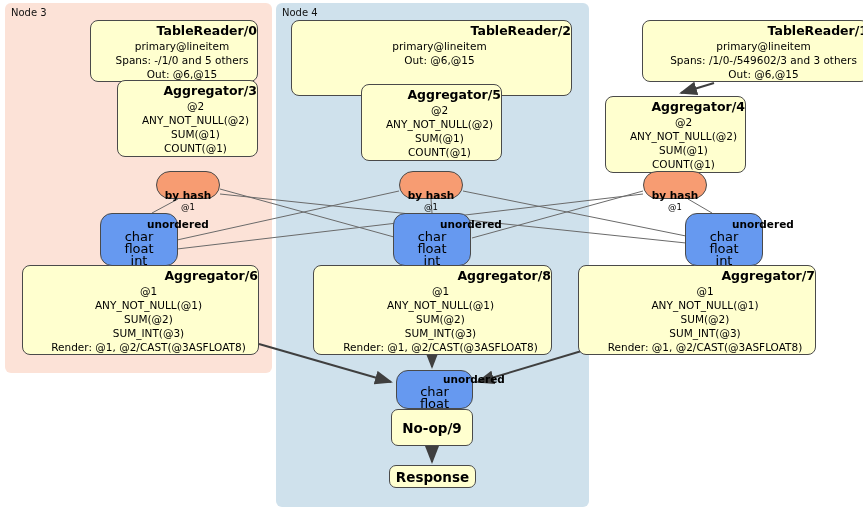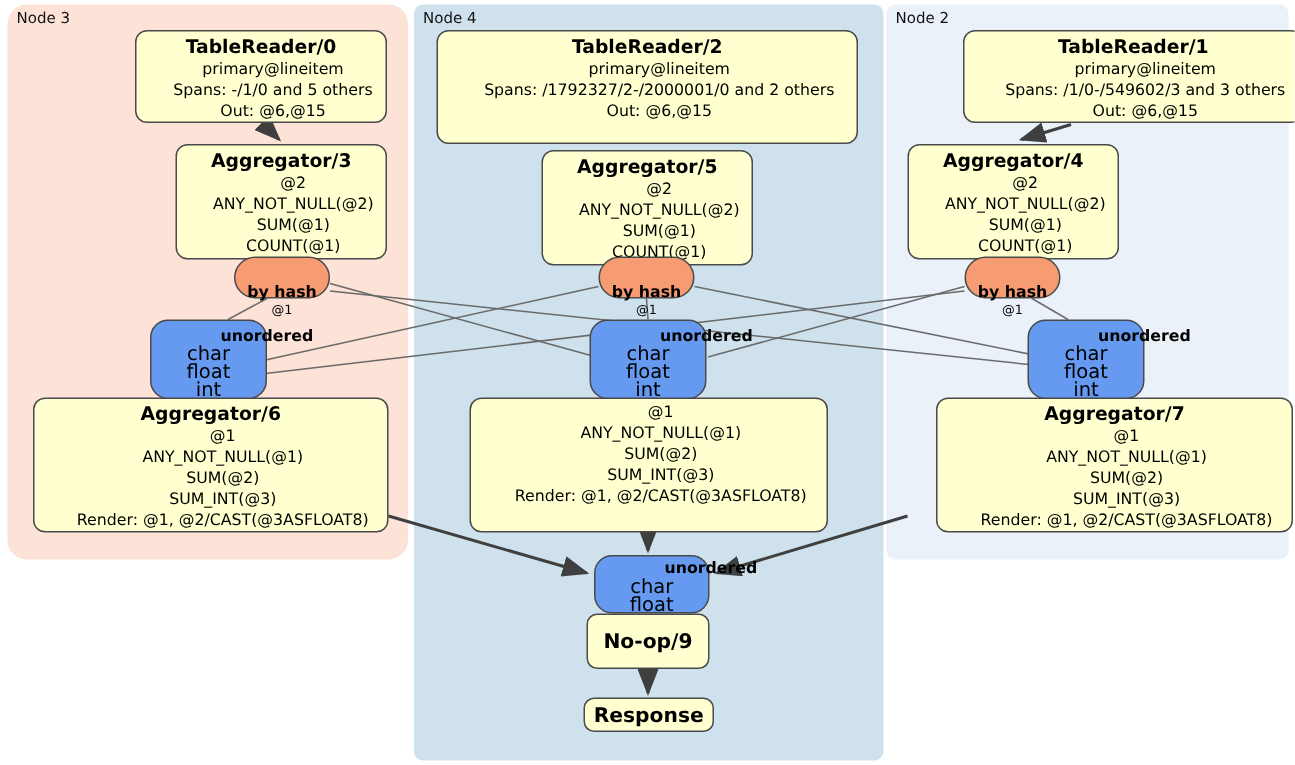--- a/index.html
+++ b/index.html
@@ -2,50 +2,47 @@
 <html><head>
 <meta charset="utf-8">
 <style>
   html,body{margin:0;padding:0;background:#ffffff;}
   #canvas{
     position:relative;width:863px;height:510px;overflow:hidden;
     font-family:"DejaVu Sans","Liberation Sans",sans-serif;color:#000;
   }
   .region{position:absolute;border-radius:6px;}
   .region-label{position:absolute;left:6px;top:4px;font-size:10px;color:#111;}
-  #region-n3{left:5px;top:3px;width:267px;height:370px;background:#fce2d7;border-radius:13px;}
+  #region-n3{left:5px;top:3px;width:267px;height:370px;background:#fce2d7;}
   #region-n1{left:276px;top:3px;width:313px;height:504px;background:#cfe1ec;}
   #region-n2{left:591px;top:3px;width:268px;height:370px;background:#eaf1f9;}
   #edges{position:absolute;left:0;top:0;z-index:2;}
   .box{position:absolute;z-index:3;box-sizing:border-box;text-align:center;}
   .ybox{background:#ffffcf;border:1px solid #4a4a4a;border-radius:8px;padding-top:2px;}
-  .btitle{font-weight:bold;font-size:12.5px;line-height:16px;white-space:nowrap;}
+  .btitle{font-weight:bold;font-size:12.5px;line-height:16px;white-space:nowrap;text-align:right;}
   .bline{font-size:10.5px;line-height:14px;white-space:nowrap;padding-left:16px;}
   .router{background:#f79c72;border:1px solid #4a4a4a;border-radius:14px;z-index:4;}
   .router .rtitle{font-weight:bold;font-size:10.5px;line-height:13px;margin-top:17px;}
   .router .rkey{font-size:8.5px;line-height:10px;}
   .sync{background:#6699f0;border:1px solid #4a4a4a;border-radius:12px;z-index:4;}
   .sync .stitle{font-weight:bold;font-size:10.5px;line-height:13px;margin-top:4px;padding-left:46px;}
   .sync .stype{font-size:13px;line-height:12px;}
   .terminal{background:#ffffcf;border:1px solid #4a4a4a;border-radius:7px;
             font-weight:bold;font-size:13.5px;display:flex;align-items:center;justify-content:center;}
 </style>
 </head>
 <body>
 
 <div id="canvas">
 
   <div class="region" id="region-n3">
     <span class="region-label">Node 3</span>
   </div>
   <div class="region" id="region-n1">
     <span class="region-label">Node 4</span>
-  </div>
-  <div class="region" id="region-n2">
-    <span class="region-label">Node 2</span>
   </div>
 
   <svg id="edges" width="863" height="510" viewBox="0 0 863 510">
     <defs>
       <marker id="ah" markerWidth="9" markerHeight="7" refX="8" refY="3.5" orient="auto">
         <path d="M0,0 L9,3.5 L0,7 Z" fill="#3f3f3f"></path>
       </marker>
     </defs>
 
     <g stroke="#6a6a6a" stroke-width="1" fill="none">
@@ -71,21 +68,21 @@
     </g>
   </svg>
 
   <div class="box ybox" style="left:90px;top:20px;width:168px;height:62px">
     <div class="btitle">TableReader/0</div>
     <div class="bline">primary@lineitem</div>
     <div class="bline">Spans: -/1/0 and 5 others</div>
     <div class="bline">Out: @6,@15</div>
   </div>
 
-  <div class="box ybox" style="left:117px;top:96px;width:141px;height:77px">
+  <div class="box ybox" style="left:117px;top:80px;width:141px;height:77px">
     <div class="btitle">Aggregator/3</div>
     <div class="bline">@2</div>
     <div class="bline">ANY_NOT_NULL(@2)</div>
     <div class="bline">SUM(@1)</div>
     <div class="bline">COUNT(@1)</div>
   </div>
 
   <div class="box router" style="left:156px;top:171px;width:64px;height:28px">
     <div class="rtitle">by hash</div>
     <div class="rkey">@1</div>
@@ -103,45 +100,45 @@
     <div class="bline">@1</div>
     <div class="bline">ANY_NOT_NULL(@1)</div>
     <div class="bline">SUM(@2)</div>
     <div class="bline">SUM_INT(@3)</div>
     <div class="bline">Render: @1, @2/CAST(@3ASFLOAT8)</div>
   </div>
 
   <div class="box ybox" style="left:291px;top:20px;width:281px;height:76px">
     <div class="btitle">TableReader/2</div>
     <div class="bline">primary@lineitem</div>
-    <div class="bline">Spans: /1792327/2-/2000001/0 and 2 others</div>
     <div class="bline">Out: @6,@15</div>
   </div>
 
-  <div class="box ybox" style="left:361px;top:100px;width:141px;height:77px">
+  <div class="box ybox" style="left:361px;top:84px;width:141px;height:77px">
     <div class="btitle">Aggregator/5</div>
     <div class="bline">@2</div>
     <div class="bline">ANY_NOT_NULL(@2)</div>
     <div class="bline">SUM(@1)</div>
     <div class="bline">COUNT(@1)</div>
   </div>
 
   <div class="box router" style="left:399px;top:171px;width:64px;height:28px">
     <div class="rtitle">by hash</div>
     <div class="rkey">@1</div>
   </div>
 
   <div class="box sync" style="left:393px;top:213px;width:78px;height:53px">
     <div class="stitle">unordered</div>
     <div class="stype">char</div>
     <div class="stype">float</div>
     <div class="stype">int</div>
   </div>
 
   <div class="box ybox" style="left:313px;top:265px;width:239px;height:90px">
+    <div class="btitle">Aggregator/8</div>
     <div class="bline">@1</div>
     <div class="bline">ANY_NOT_NULL(@1)</div>
     <div class="bline">SUM(@2)</div>
     <div class="bline">SUM_INT(@3)</div>
     <div class="bline">Render: @1, @2/CAST(@3ASFLOAT8)</div>
   </div>
 
   <div class="box ybox" style="left:642px;top:20px;width:227px;height:62px">
     <div class="btitle">TableReader/1</div>
     <div class="bline">primary@lineitem</div>
@@ -162,21 +159,21 @@
     <div class="rkey">@1</div>
   </div>
 
   <div class="box sync" style="left:685px;top:213px;width:78px;height:53px">
     <div class="stitle">unordered</div>
     <div class="stype">char</div>
     <div class="stype">float</div>
     <div class="stype">int</div>
   </div>
 
-  <div class="box ybox" style="left:624px;top:265px;width:238px;height:90px">
+  <div class="box ybox" style="left:578px;top:265px;width:238px;height:90px">
     <div class="btitle">Aggregator/7</div>
     <div class="bline">@1</div>
     <div class="bline">ANY_NOT_NULL(@1)</div>
     <div class="bline">SUM(@2)</div>
     <div class="bline">SUM_INT(@3)</div>
     <div class="bline">Render: @1, @2/CAST(@3ASFLOAT8)</div>
   </div>
 
   <div class="box sync" style="left:396px;top:370px;width:77px;height:39px">
     <div class="stitle" style="margin-top:2px">unordered</div>

